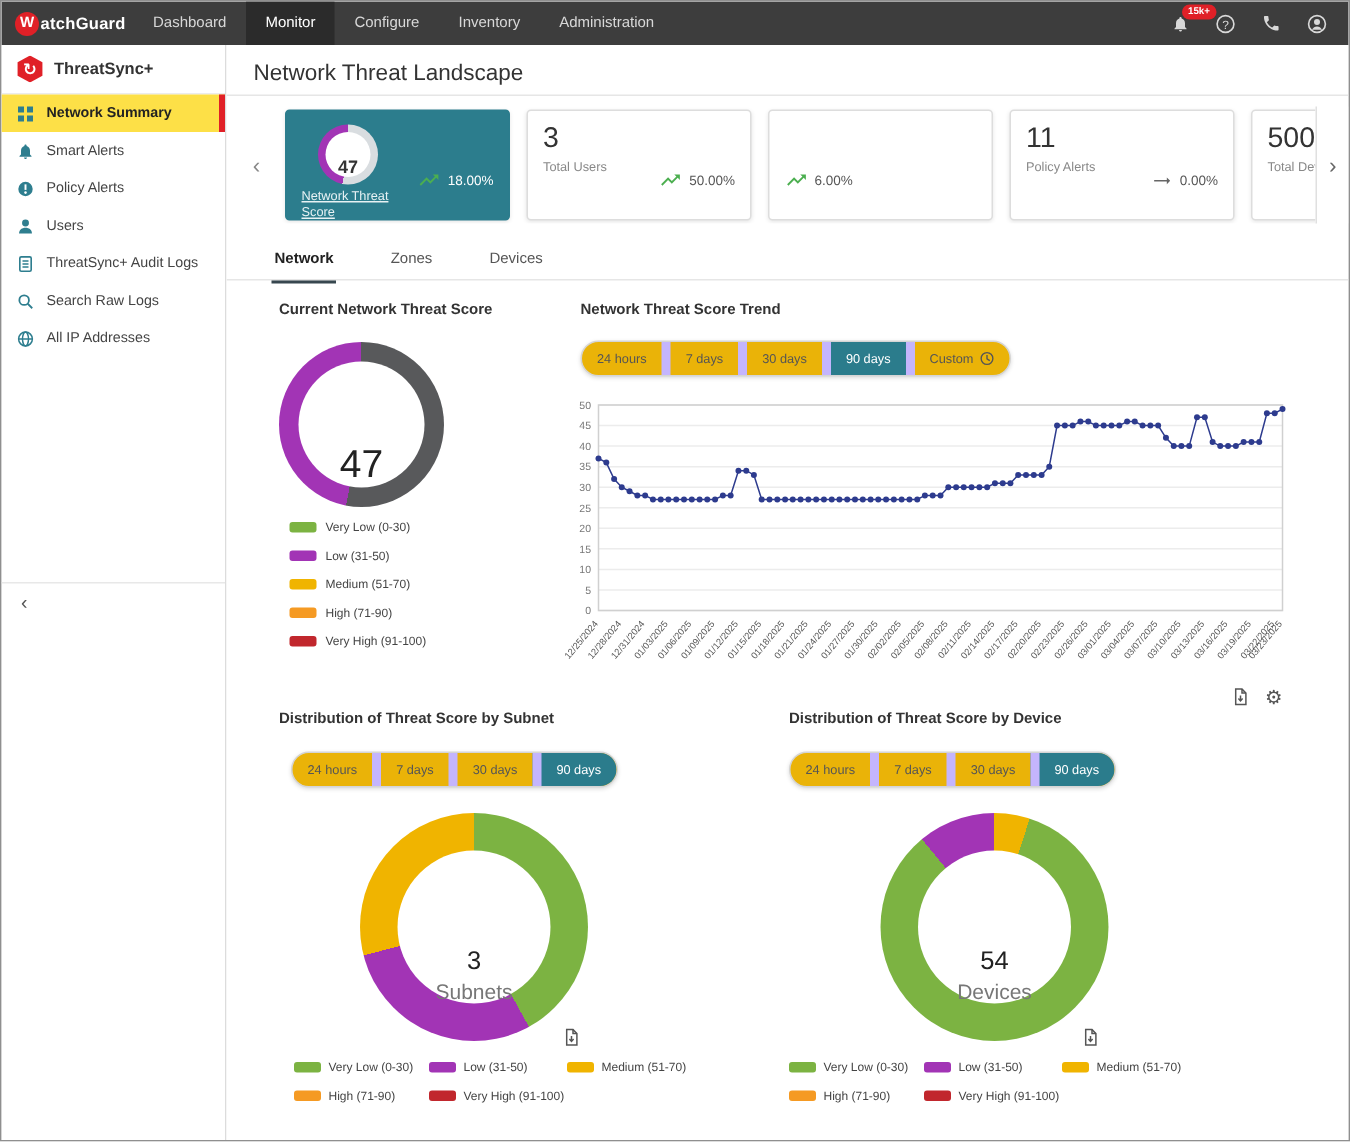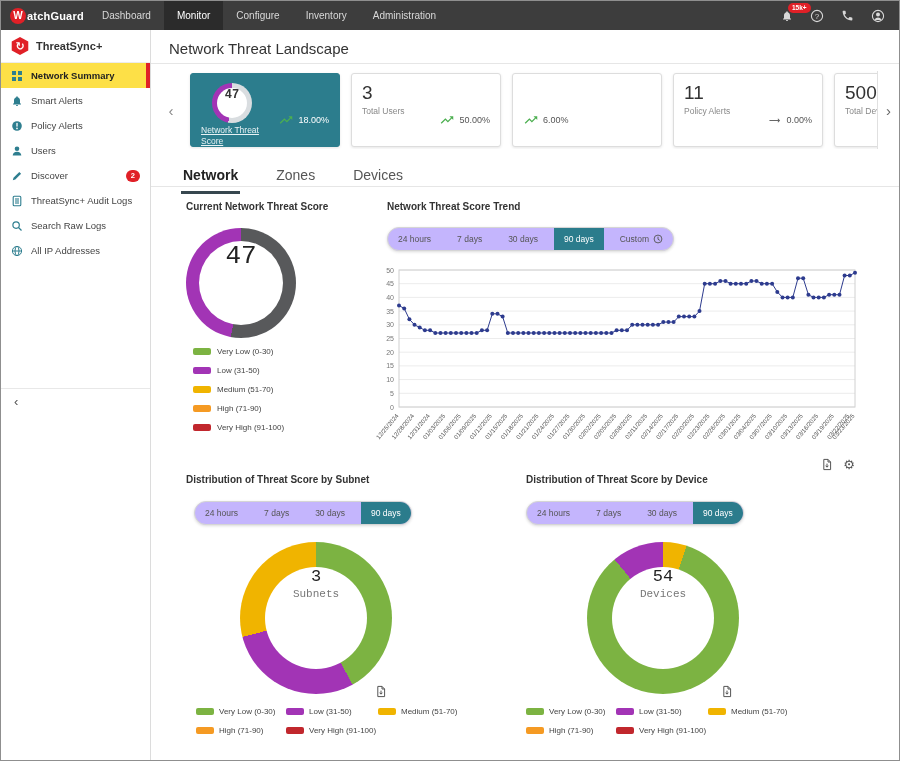--- a/index.html
+++ b/index.html
@@ -43,47 +43,47 @@
   .card.sel { background:#2c7d8d; border-color:#2c7d8d; }
   .cnum { font-size:19px; color:#333; line-height:1; }
   .clabel { font-size:8.5px; color:#888; margin-top:4px; line-height:1.3; max-width:78px; }
   .ctrend { display:flex; align-items:center; gap:4px; font-size:9px; color:#555; margin-top:20px; }
   .sel .ctrend { color:#fff; }
   .cleft { display:flex; flex-direction:column; align-items:center; width:62px; }
   .sel .clabel { color:#e8f2f4; margin-top:2px;text-decoration:underline; }
 
   
   .donut { position:relative; border-radius:50%; }
-  .donut .hole { position:absolute; background:#fff; border-radius:50%; display:flex; flex-direction:column; align-items:center; justify-content:flex-start;font-family:Liberation Mono, monospace; }
+  .donut .hole { position:absolute; background:#fff; border-radius:50%; display:flex; flex-direction:column; align-items:center; justify-content:flex-end; }
   .mini { width:40px; height:40px; flex:none; }
   .mini .hole { inset:5px; }
   .mv { font-size:12px; font-weight:bold; color:#333; }
   .gauge { position:absolute; left:35px; top:198px; width:110px; height:110px; }
   .gauge .hole { inset:13px; }
   .gv { font-size:26px; color:#222; }
   .big { position:absolute; width:152px; height:152px; }
   .big .hole { inset:25px; }
   .bv { font-size:17px; color:#222; }
-  .bl { font-size:11px; color:#777; margin-top:2px; }
+  .bl { font-size:14px; color:#777; margin-top:2px; }
   .d-sub { left:89px; top:512px; }
   .d-dev { left:436px; top:512px; }
 
   
   .tabs { position:absolute; left:30px; top:132px; display:flex; gap:34px; }
-  .tab { font-size:14px; color:#555; padding:5px 2px 8px; cursor:pointer; }
+  .tab { font-size:10px; color:#555; padding:5px 2px 8px; cursor:pointer; }
   .tab.on { color:#222; font-weight:bold; border-bottom:3px solid #37474f; }
 
   h2 { position:absolute; font-size:10px; font-weight:bold; color:#333; }
   .h-gauge { left:35px; top:171px; }
   .h-trend { left:236px; top:171px; }
   .h-sub { left:35px; top:444px; }
   .h-dev { left:375px; top:444px; }
 
   
-  .tgroup { position:absolute; display:inline-flex; border:1px solid #d5d5d5; border-radius:14px; overflow:hidden; background:#c4b5fd; box-shadow:0 1px 3px rgba(0,0,0,.15); }
+  .tgroup { position:absolute; display:inline-flex; border:1px solid #d5d5d5; border-radius:14px; overflow:hidden; background:#eab308; box-shadow:0 1px 3px rgba(0,0,0,.15); }
   .tgroup button { border:none; background:none; font-size:8.5px; padding:6px 10px; color:#555; border-left:6px solid #c4b5fd; cursor:pointer; display:flex; align-items:center; gap:4px; font-family:inherit; }
   .tgroup button:first-child { border-left:none; }
   .tgroup button.on { background:#2b7c8c; color:#fff; }
   .g-trend { left:236px; top:197px; }
   .g-sub { left:43px; top:471px; }
   .g-dev { left:375px; top:471px; }
 
   
   .trendsvg { position:absolute; left:218px; top:232px; }
   .chart-actions { position:absolute; left:218px; top:428px; width:486px; display:flex; justify-content:flex-end; align-items:center; gap:10px; }
@@ -180,27 +180,20 @@
         <span>Policy Alerts</span>
       </div>
       <div class="sitem">
         <svg class="icn" viewBox="0 0 12 12">
             <g fill="#2e7e8f">
               <circle cx="6" cy="3.7" r="2.3"></circle>
               <path d="M1.7 10.6c0-2.4 1.9-3.8 4.3-3.8s4.3 1.4 4.3 3.8z"></path>
             </g>
           </svg>
         <span>Users</span>
-      </div>
-      <div class="sitem">
-        <svg class="icn" viewBox="0 0 12 12">
-            <path fill="#2e7e8f" d="M1.8 10.2l.7-2.5 5.8-5.8 1.8 1.8-5.8 5.8z"></path>
-          </svg>
-        <span>Discover</span>
-        <span class="sbadge">2</span>
       </div>
       <div class="sitem">
         <svg class="icn" viewBox="0 0 12 12">
             <g stroke="#2e7e8f" stroke-width="1.1" fill="none">
               <rect x="2.2" y="1.2" width="7.6" height="9.6" rx="1"></rect>
               <line x1="4" y1="4" x2="8" y2="4"></line>
               <line x1="4" y1="6" x2="8" y2="6"></line>
               <line x1="4" y1="8" x2="8" y2="8"></line>
             </g>
           </svg>

